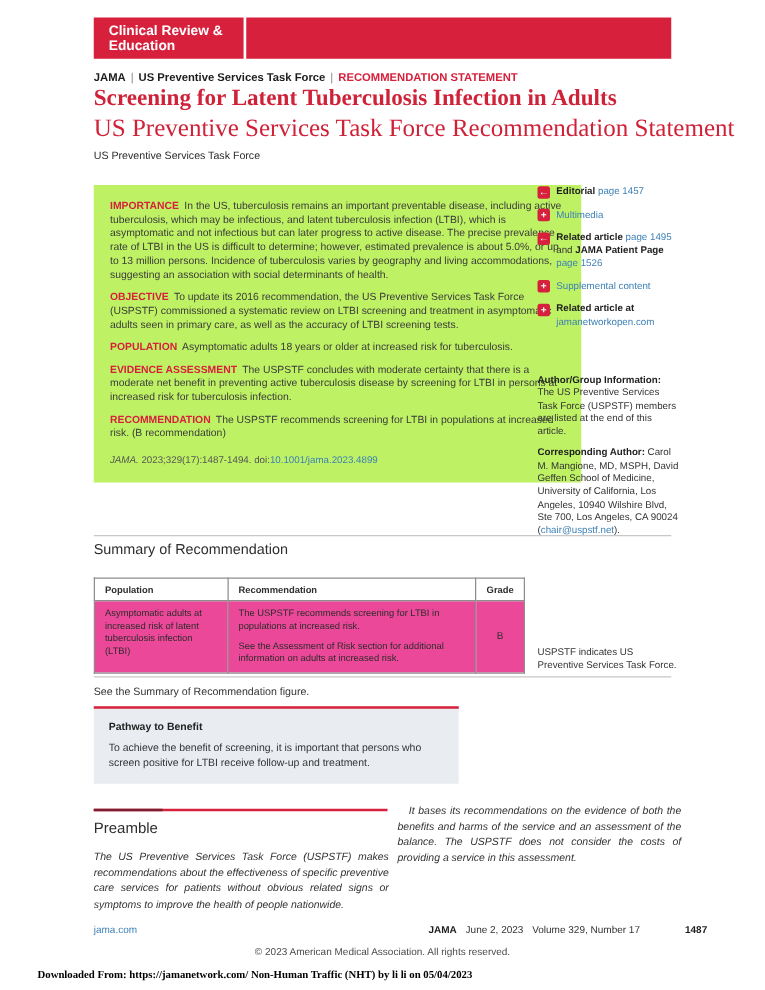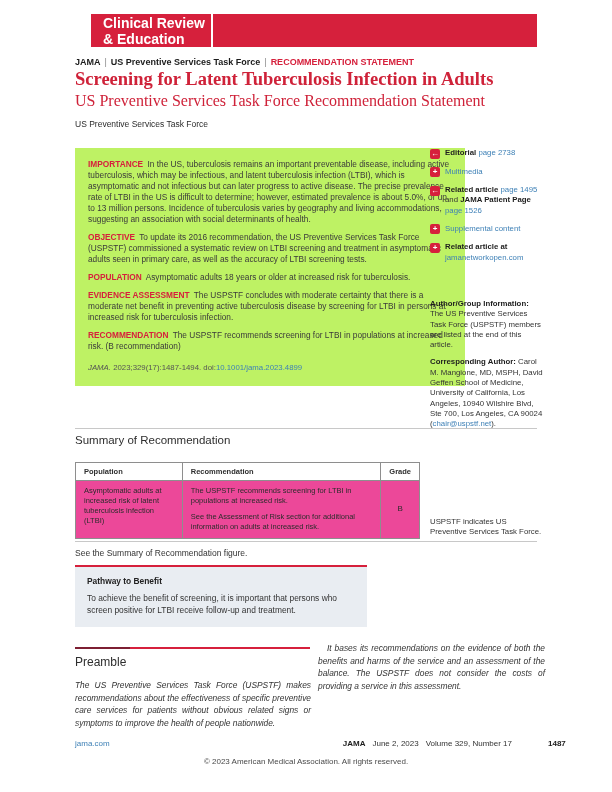--- a/index.html
+++ b/index.html
@@ -6,31 +6,31 @@
   html,body { background:#ffffff; }
   .page {
     position:relative; width:612px; height:792px; background:#fff;
     font-family:"Liberation Sans", sans-serif; color:#333; overflow:hidden;
   }
   .abs { position:absolute; }
 
   
   .banner { left:75px; top:14px; width:462px; height:33px; display:flex; }
   .banner-seg1 { width:120px; background:#d6203c; color:#fff; display:flex; align-items:center;
-    padding-left:12px; font-size:14px; font-weight:700;margin-left:16px; }
+    padding-left:12px; font-size:11px; font-weight:700; }
   .banner-gap { width:2px; background:#fff; }
   .banner-rest { flex:1; background:#d6203c; }
 
   
   .kicker { left:75px; top:57px; font-size:9px; font-weight:700; color:#1c1c1c; }
   .kicker .sep { color:#8a8a8a; margin:0 4px; font-weight:400; }
   .kicker .rs { color:#d6203c; }
   .title { left:75px; top:69px; font-family:"Liberation Serif", serif; font-size:18.5px;
     font-weight:700; color:#cf2239; }
-  .subtitle { left:75px; top:92px; font-family:"Liberation Serif", serif; font-size:16px;
+  .subtitle { left:75px; top:92px; font-family:"Liberation Serif", serif; font-size:20px;
     font-weight:400; color:#cf2239; }
   .byline { left:75px; top:119px; font-size:8.5px; color:#2b2b2b; }
 
   
   .abstract { left:75px; top:148px; width:390px; background:#bef264; padding:11px 13px 12px;
     font-size:8.3px; line-height:1.33; color:#3a3a3a; }
   .abs-sec { margin-bottom:7px; }
   .abs-label { color:#d6203c; font-weight:700; margin-right:2px; }
   .citation { margin-top:11px; font-size:7.8px; color:#555; margin-bottom:0; }
   .cit-j { font-style:italic; }
@@ -130,21 +130,21 @@
     <p class="citation">
       <span class="cit-j">JAMA.</span>
       <span>2023;329(17):1487-1494.</span>
       <span>doi:</span><a class="lnk">10.1001/jama.2023.4899</a>
     </p>
   </div>
 
   <div class="abs sidebar-links">
     <div class="sb-item">
       <span class="icon-sq">←</span>
-      <span><span class="sb-bold">Editorial</span> <a class="lnk">page 2738</a></span>
+      <span><span class="sb-bold">Editorial</span> <a class="lnk">page 1457</a></span>
     </div>
     <div class="sb-item">
       <span class="icon-sq">+</span>
       <span><a class="lnk">Multimedia</a></span>
     </div>
     <div class="sb-item">
       <span class="icon-sq">←</span>
       <span><span class="sb-bold">Related article</span> <a class="lnk">page 1495</a> <span>and</span> <span class="sb-bold">JAMA Patient Page</span> <a class="lnk">page 1526</a></span>
     </div>
     <div class="sb-item">
@@ -202,14 +202,15 @@
   <div class="abs preamble-right">
     <p class="ital indent">It bases its recommendations on the evidence of both the benefits and harms of the service and an assessment of the balance. The USPSTF does not consider the costs of providing a service in this assessment.</p>
   </div>
 
   <a class="abs footer-site lnk">jama.com</a>
   <div class="abs footer-issue">
     <span class="j">JAMA</span><span class="sp">June 2, 2023</span><span class="sp">Volume 329, Number 17</span>
   </div>
   <div class="abs footer-page">1487</div>
   <div class="abs copyright">© 2023 American Medical Association. All rights reserved.</div>
+  <div class="abs download-note">Downloaded From: https://jamanetwork.com/ Non-Human Traffic (NHT) by li li on 05/04/2023</div>
 
 </div>
 
 </body></html>

